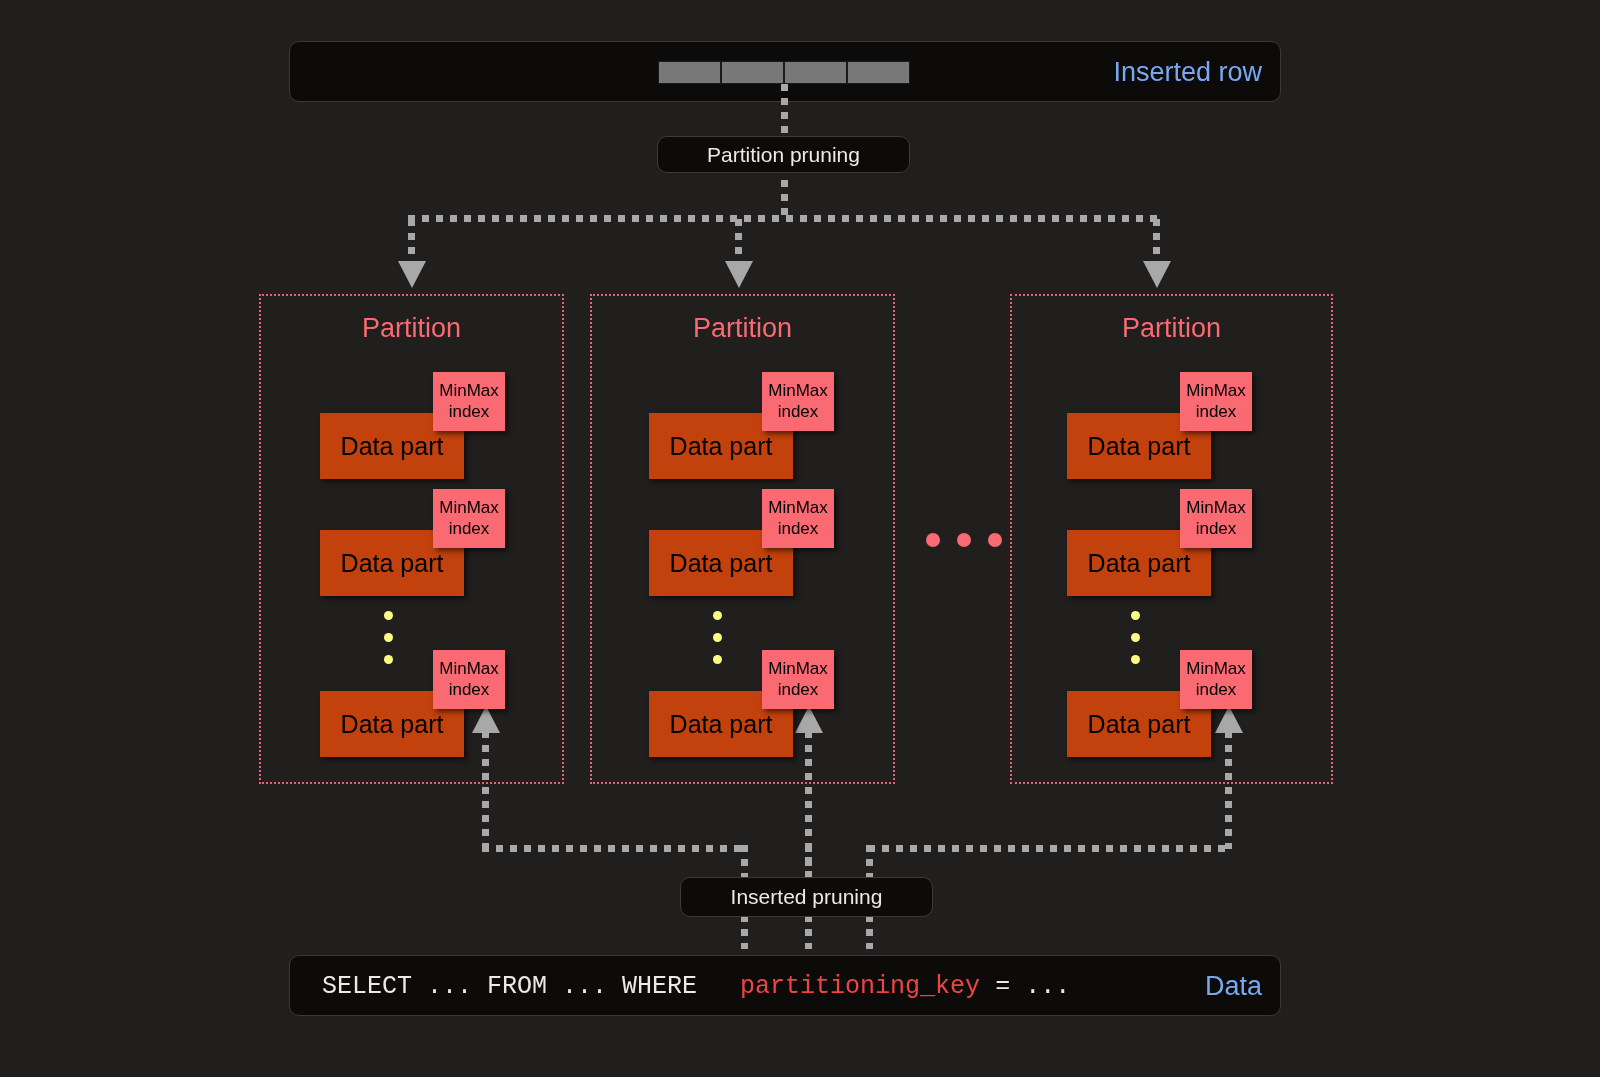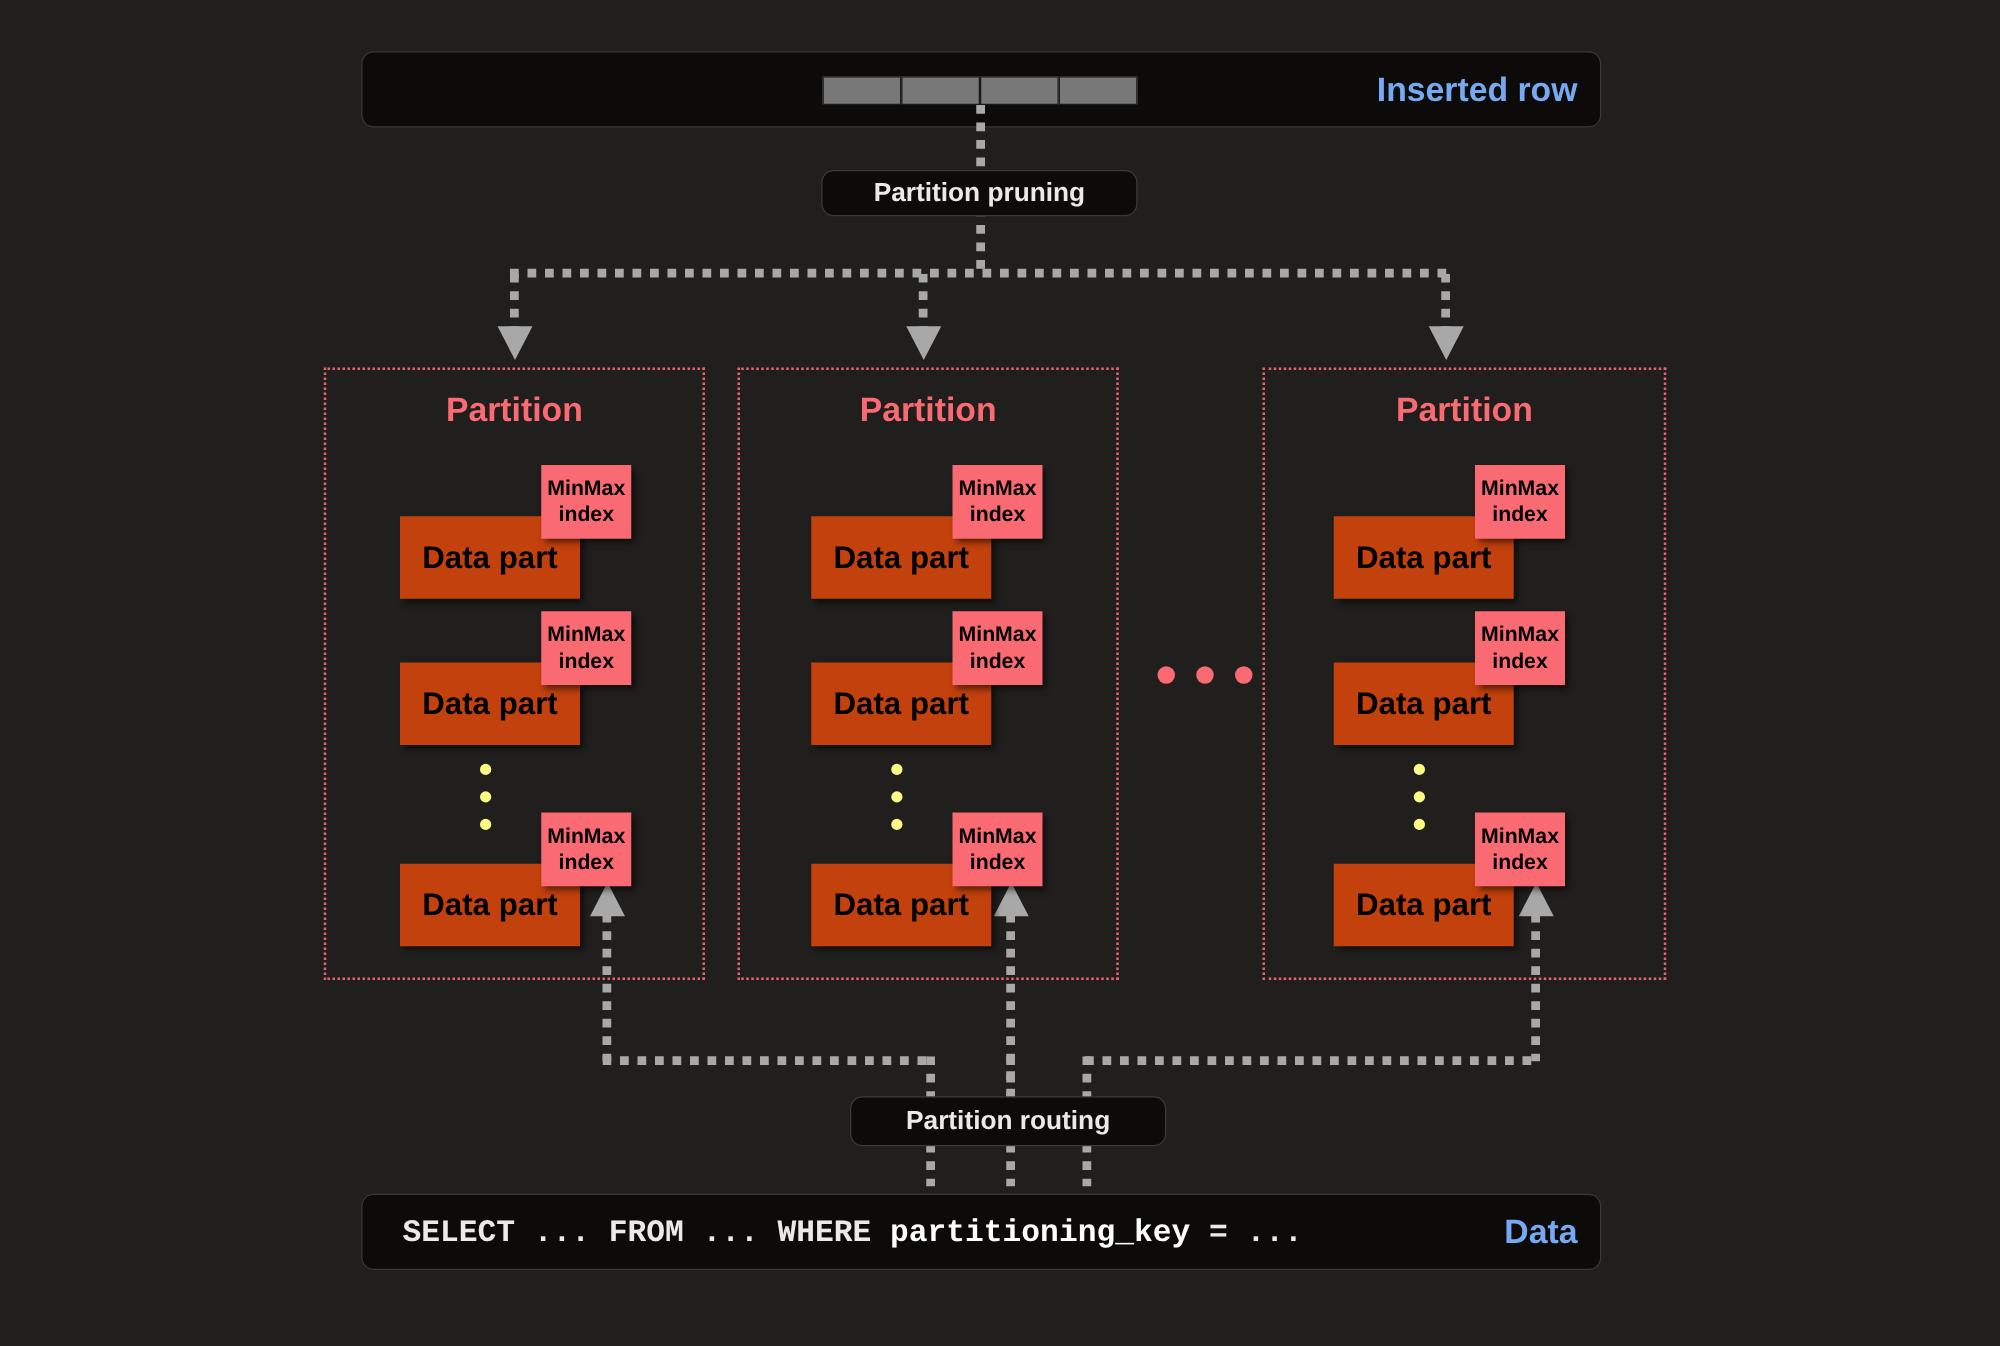--- a/index.html
+++ b/index.html
@@ -8,21 +8,21 @@
     background: #201f1d;
   }
   #canvas {
     position: relative;
     width: 1600px;
     height: 1077px;
     background: #201f1d;
     font-family: "Liberation Sans", sans-serif;
     overflow: hidden;
   }
-  .abs { position: absolute; font-weight: bold; }
+  .abs { position: absolute; }
 
   
   .topbar {
     left: 289px; top: 41px; width: 992px; height: 61px;
     background: #0c0b0a;
     border: 1px solid #3a3936;
     border-radius: 10px;
     box-sizing: border-box;
   }
   .topbar-label {
@@ -72,21 +72,21 @@
   .query-text {
     position: absolute;
     left: 32px; top: 50%;
     transform: translateY(-50%);
     font-family: "Liberation Mono", monospace;
     font-size: 25px;
     color: #eceae6;
     white-space: pre;
     letter-spacing: 0px;
   }
-  .query-key { color: #ffffff; }
+  .query-key { color: #ef4444; margin-left: 28px; }
   .query-label {
     position: absolute;
     right: 18px; top: 50%;
     transform: translateY(-50%);
     color: #76a9f2;
     font-size: 27px;
     white-space: nowrap;
   }
 
   
@@ -296,21 +296,21 @@
   <div class="abs vline" style="left:1225px; top:731px; height:118px;"></div>
 
   <div class="abs hline" style="left:482px; top:845px; width:265px;"></div>
   <div class="abs hline" style="left:868px; top:845px; width:364px;"></div>
 
   <div class="abs vline" style="left:741px; top:845px; height:104px;"></div>
   <div class="abs vline" style="left:805px; top:845px; height:104px;"></div>
   <div class="abs vline" style="left:866px; top:845px; height:104px;"></div>
 
   <div class="abs pill pruning">
-    <span>Partition routing</span>
+    <span>Inserted pruning</span>
   </div>
 
   <div class="abs querybar">
     <div class="query-text"><span>SELECT ... FROM ... WHERE </span><span class="query-key">partitioning_key</span><span> = ...</span></div>
     <div class="query-label">Data</div>
   </div>
 
 </div>
 
 </body></html>

